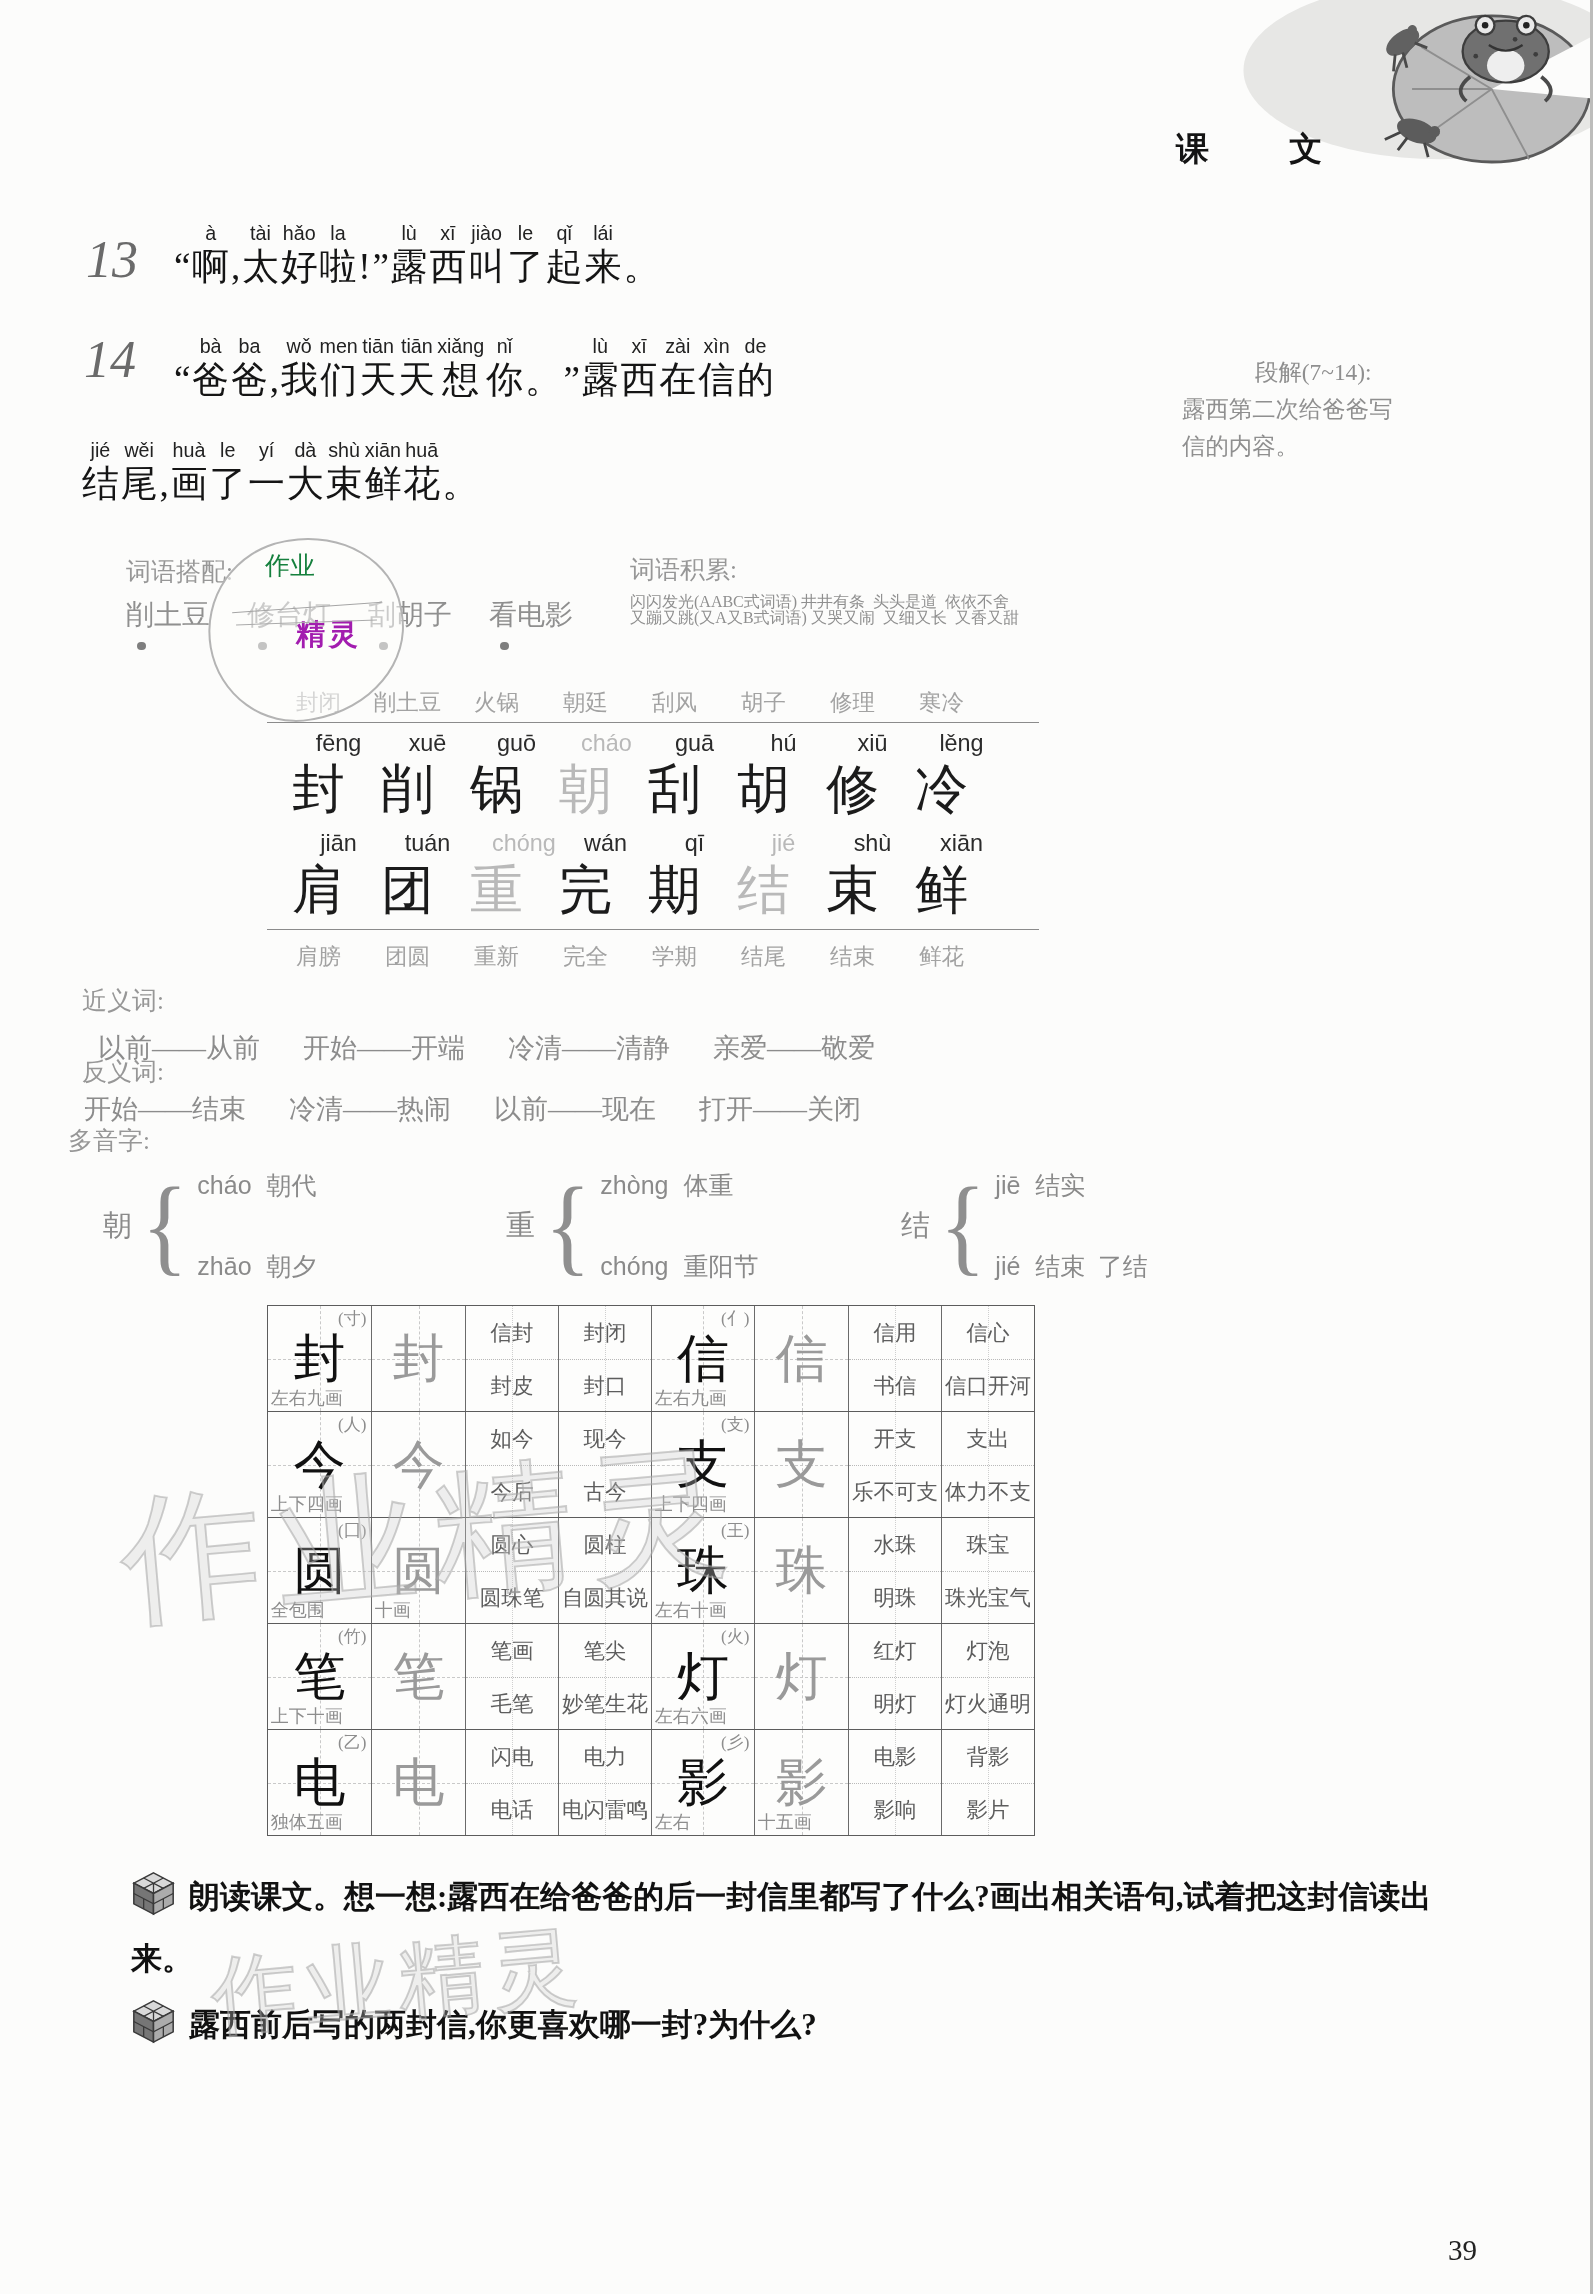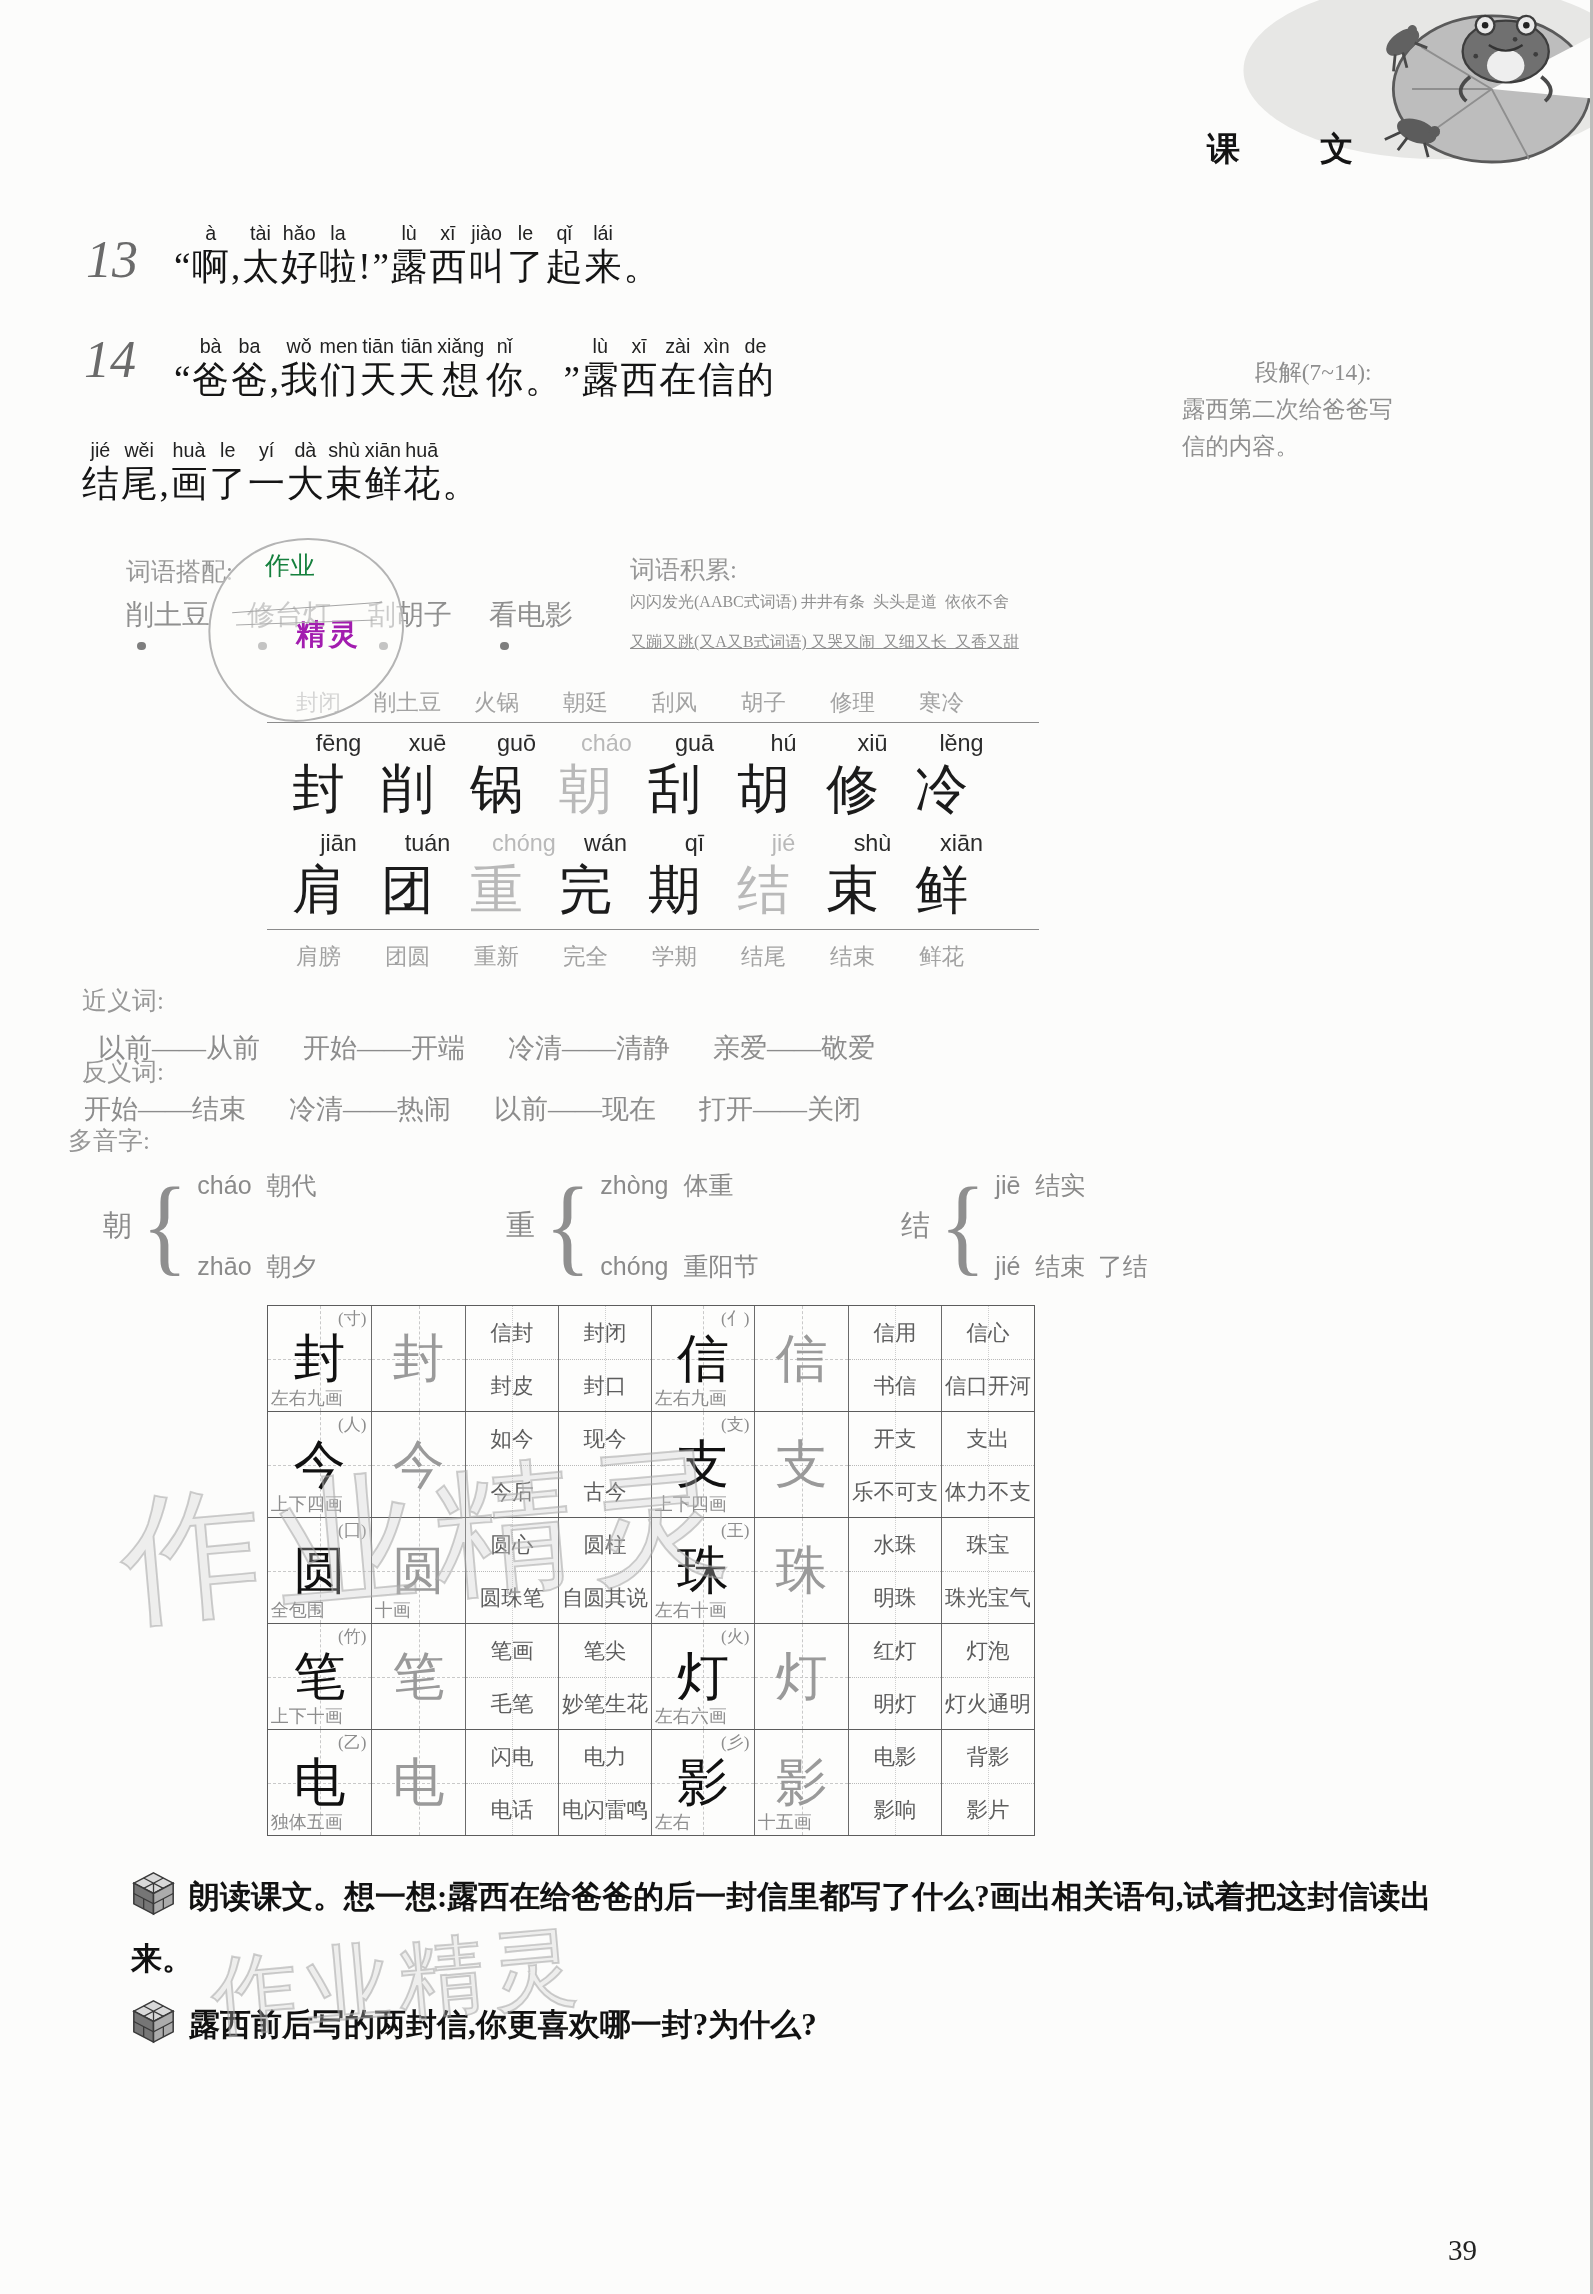--- a/index.html
+++ b/index.html
@@ -2,21 +2,21 @@
 <html style="font-size:15px"><head>
 <meta charset="utf-8">
 <style>
   html,body{margin:0;padding:0;background:#dddddb;}
   .page{position:relative;width:1594px;height:2295px;background:#fcfcfb;margin:0 auto;
         font-family:"Liberation Serif",serif;color:#1c1c1c;overflow:hidden;
         border-right:4.7px solid #bdbdbb;box-sizing:border-box;}
   .abs{position:absolute;}
 
   
-  .header-title{left:1207px;top:127px;font-size:33px;font-weight:700;letter-spacing:36px;color:#141414;white-space:nowrap;}
+  .header-title{left:1176px;top:127px;font-size:33px;font-weight:700;letter-spacing:36px;color:#141414;white-space:nowrap;}
   .frogart{right:0;top:0;}
 
   
   .para-num{font-style:italic;font-size:52px;color:#6a6a6a;font-family:"Liberation Serif",serif;}
   .rubyline{display:flex;align-items:flex-end;}
   .seg{display:inline-flex;flex-direction:column;align-items:center;margin:0 0.9px;}
   .seg .py{font-family:"Liberation Sans",sans-serif;font-size:19.7px;line-height:24px;height:24px;color:#222;white-space:nowrap;}
   .seg .zh{font-size:37px;line-height:43px;color:#151515;}
 
   
@@ -317,21 +317,21 @@
   <div class="abs slabel" style="left:126px;top:555px;">词语搭配:</div>
   <div class="abs wm-row" id="wmrow">
       <span class="wm-item"><span>削土豆</span><span class="dot"></span></span>
       <span class="wm-item"><span>修台灯</span><span class="dot"></span></span>
       <span class="wm-item"><span>刮胡子</span><span class="dot"></span></span>
       <span class="wm-item"><span>看电影</span><span class="dot"></span></span>
     </div>
 
   <div class="abs slabel" style="left:630px;top:553px;">词语积累:</div>
   <div class="abs grayline" style="left:630px;top:592px;">闪闪发光(AABC式词语) 井井有条  头头是道  依依不舍</div>
-  <div class="abs grayline" style="left:630px;top:632px;text-decoration:underline;">又蹦又跳(又A又B式词语) 又哭又闹  又细又长  又香又甜</div>
+  <div class="abs grayline" style="left:630px;top:608px;">又蹦又跳(又A又B式词语) 又哭又闹  又细又长  又香又甜</div>
 
   <div class="abs ct-row" style="top:687px;" id="ct-top">
       <div class="ct-col"><span class="ct-word">封闭</span></div>
       <div class="ct-col"><span class="ct-word">削土豆</span></div>
       <div class="ct-col"><span class="ct-word">火锅</span></div>
       <div class="ct-col"><span class="ct-word">朝廷</span></div>
       <div class="ct-col"><span class="ct-word">刮风</span></div>
       <div class="ct-col"><span class="ct-word">胡子</span></div>
       <div class="ct-col"><span class="ct-word">修理</span></div>
       <div class="ct-col"><span class="ct-word">寒冷</span></div>

